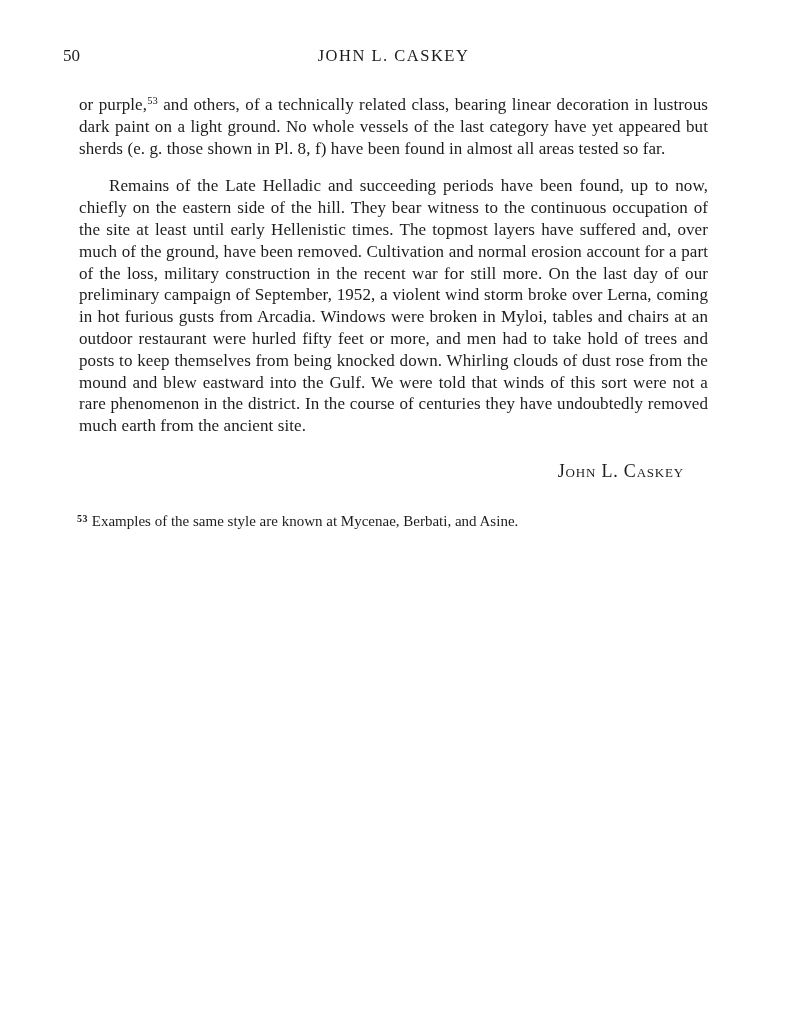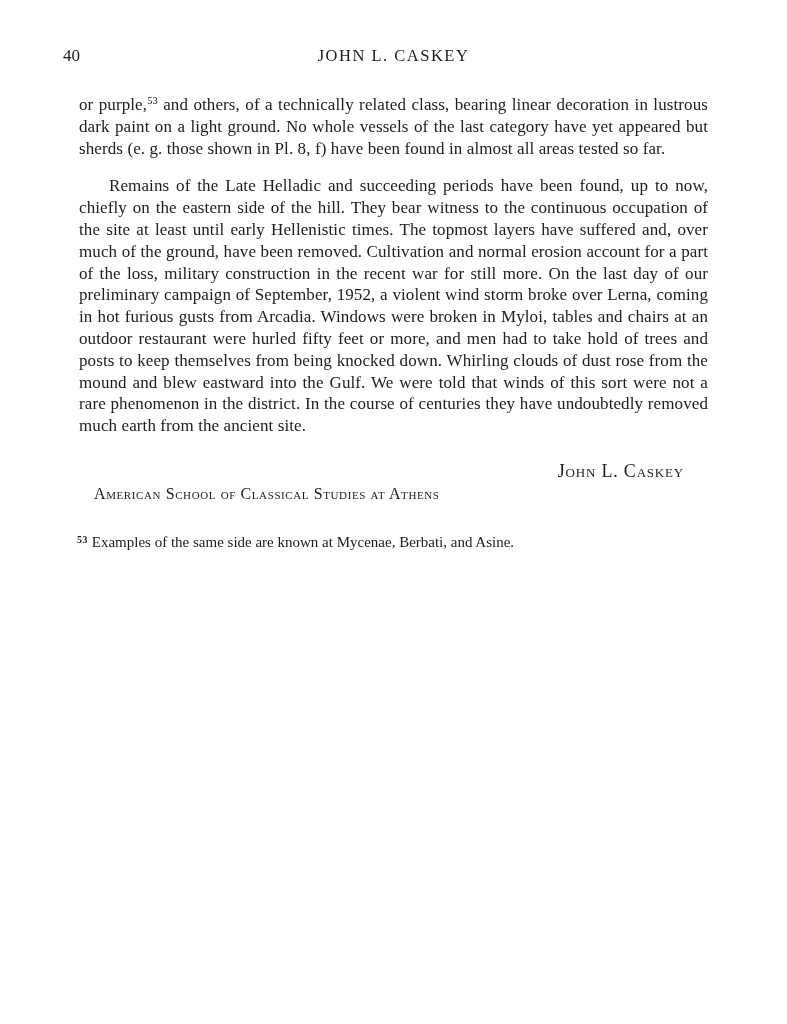--- a/index.html
+++ b/index.html
@@ -81,29 +81,28 @@
     vertical-align: 4px;
     letter-spacing: 0.5px;
   }
 </style>
 </head>
 <body>
 
 <div class="page">
 
   <header class="page-header">
-    <span class="page-number">40</span>
+    <span class="page-number">50</span>
     <span class="running-head">JOHN L. CASKEY</span>
   </header>
 
   <main class="body-text">
     <p><span>or purple,</span><sup class="note-ref">53</sup><span> and others, of a technically related class, bearing linear decoration in lustrous dark paint on a light ground.  No whole vessels of the last category have yet appeared but sherds (e. g. those shown in Pl. 8, f) have been found in almost all areas tested so far.</span></p>
 
     <p class="indent">Remains of the Late Helladic and succeeding periods have been found, up to now, chiefly on the eastern side of the hill.  They bear witness to the continuous occupation of the site at least until early Hellenistic times.  The topmost layers have suffered and, over much of the ground, have been removed.  Cultivation and normal erosion account for a part of the loss, military construction in the recent war for still more.  On the last day of our preliminary campaign of September, 1952, a violent wind storm broke over Lerna, coming in hot furious gusts from Arcadia.  Windows were broken in Myloi, tables and chairs at an outdoor restaurant were hurled fifty feet or more, and men had to take hold of trees and posts to keep themselves from being knocked down.  Whirling clouds of dust rose from the mound and blew eastward into the Gulf.  We were told that winds of this sort were not a rare phenomenon in the district.  In the course of centuries they have undoubtedly removed much earth from the ancient site.</p>
   </main>
 
   <div class="signature">John L. Caskey</div>
 
-  <div class="affiliation">American School of Classical Studies at Athens</div>
 
-  <div class="footnote"><sup class="footnote-marker">53</sup><span> Examples of the same side are known at Mycenae, Berbati, and Asine.</span></div>
+  <div class="footnote"><sup class="footnote-marker">53</sup><span> Examples of the same style are known at Mycenae, Berbati, and Asine.</span></div>
 
 </div>
 
 </body></html>

